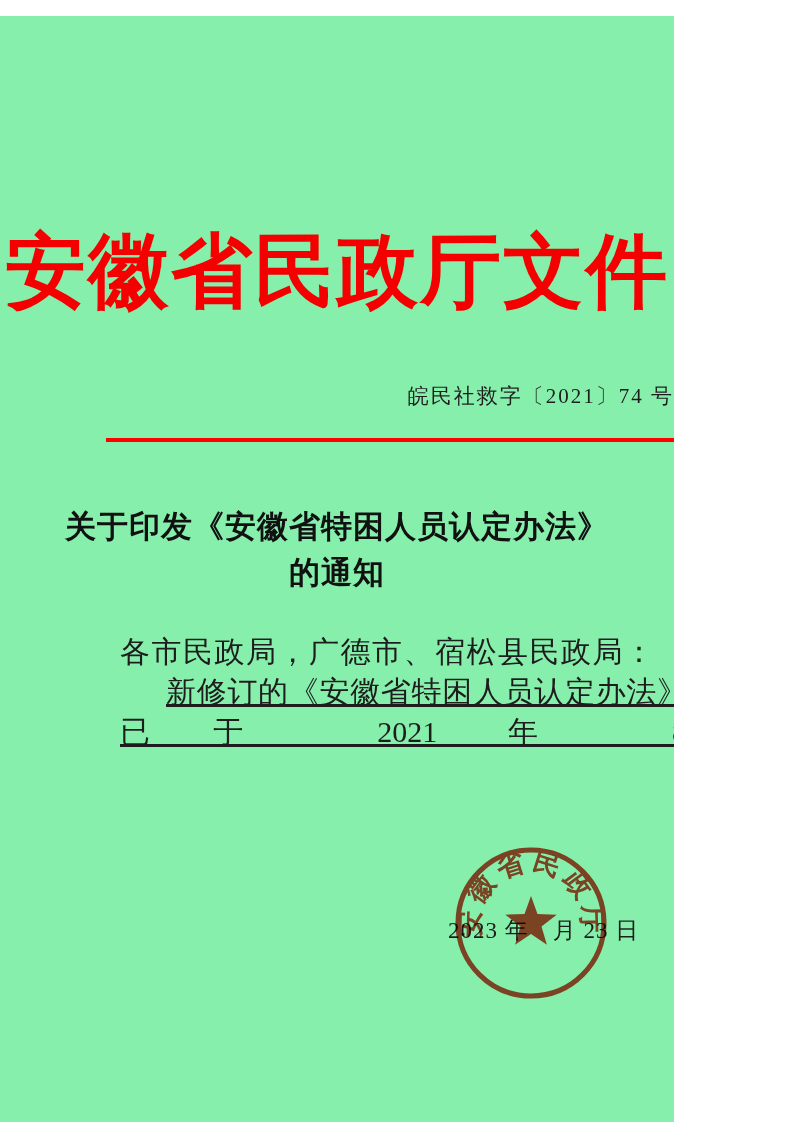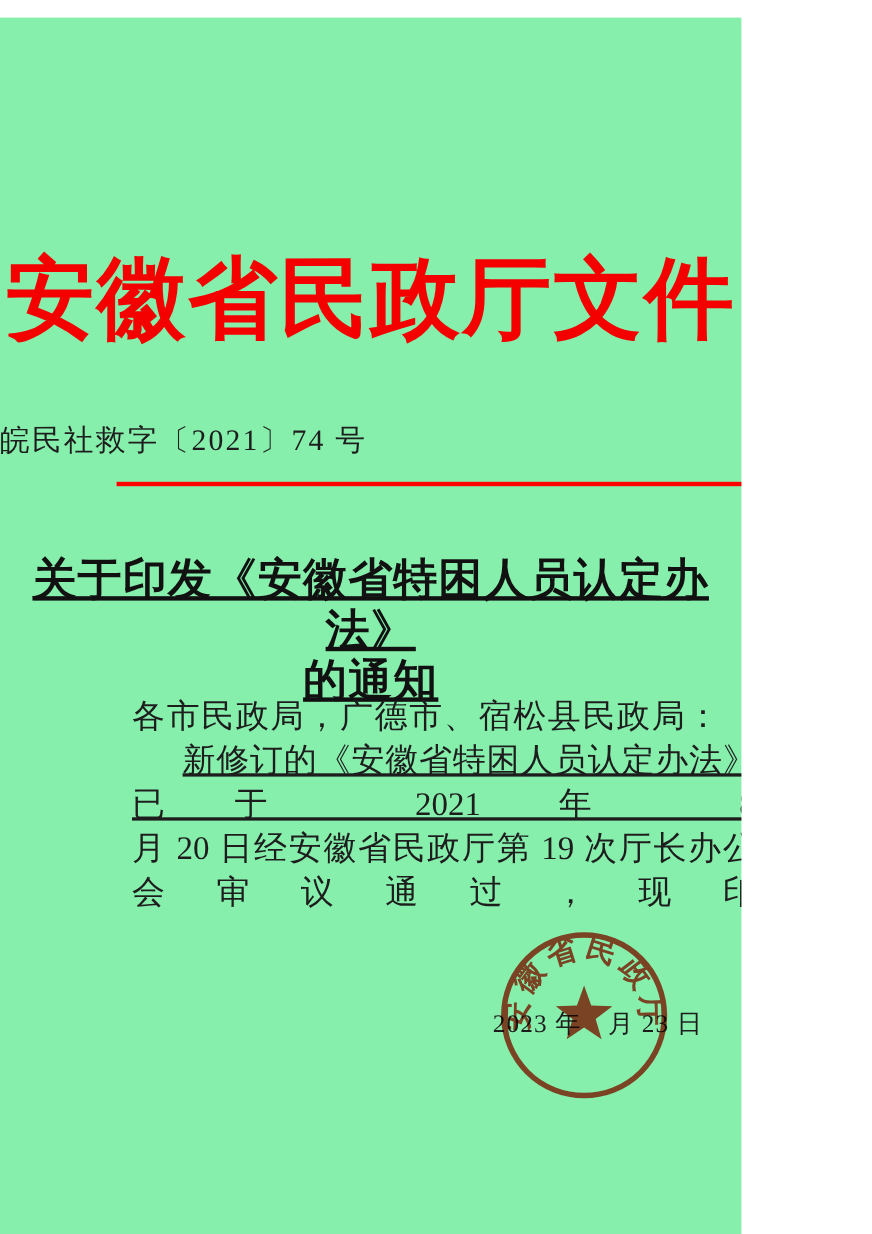--- a/index.html
+++ b/index.html
@@ -24,46 +24,45 @@
     font-weight: 900;
     letter-spacing: 2px;
     color: #f50000;
     white-space: nowrap;
   }
   .doc-number {
     position: absolute;
     top: 366px;
     left: 0;
     width: 100%;
-    text-align: left;
-    font-size: 27px;
+    text-align: right;
+    font-size: 21px;
     letter-spacing: 2px;
     color: #1d1d1d;
   }
   .red-rule {
     position: absolute;
     top: 422px;
     left: 106px;
     width: 600px;
     height: 4px;
     background: #fe0000;
   }
   .notice-title {
     position: absolute;
     top: 488px;
     left: 0;
     width: 100%;
     margin: 0;
     text-align: center;
-    font-size: 40px;
+    font-size: 31px;
     line-height: 46px;
     font-weight: bold;
     color: #111111;
     letter-spacing: 1px;
-    text-decoration: underline;
   }
   .body-text {
     position: absolute;
     top: 616px;
     left: 120px;
     width: 567px;
     font-size: 30px;
     line-height: 40px;
     color: #1d1d1d;
   }
@@ -111,21 +110,20 @@
   <div class="red-rule"></div>
 
   <h2 class="notice-title">
     <span>关于印发《安徽省特困人员认定办法》</span><br>
     <span>的通知</span>
   </h2>
 
   <div class="body-text">
     <p>各市民政局，广德市、宿松县民政局：</p>
     <p class="indent justify">新修订的《安徽省特困人员认定办法》已于 2021 年 8</p>
-    <p class="justify">月 20 日经安徽省民政厅第 19 次厅长办公会审议通过，现印</p>
   </div>
 
   <div class="date-line">
     <span class="date-part-1">2023 年</span><span class="date-part-2">月 23 日</span>
   </div>
 
   <svg class="seal" width="160" height="160" viewBox="0 0 160 160">
     <circle cx="80" cy="80" r="73" fill="none" stroke="#e73d28" stroke-width="5"></circle>
     <polygon fill="#e73d28" points="80,53 86.5,71.1 105.7,71.7 90.5,83.4 95.9,101.8 80,91 64.1,101.8 69.5,83.4 54.3,71.7 73.5,71.1"></polygon>
     <path id="sealArc" d="M 31.1 97.8 A 52 52 0 1 1 128.9 97.8" fill="none"></path>

